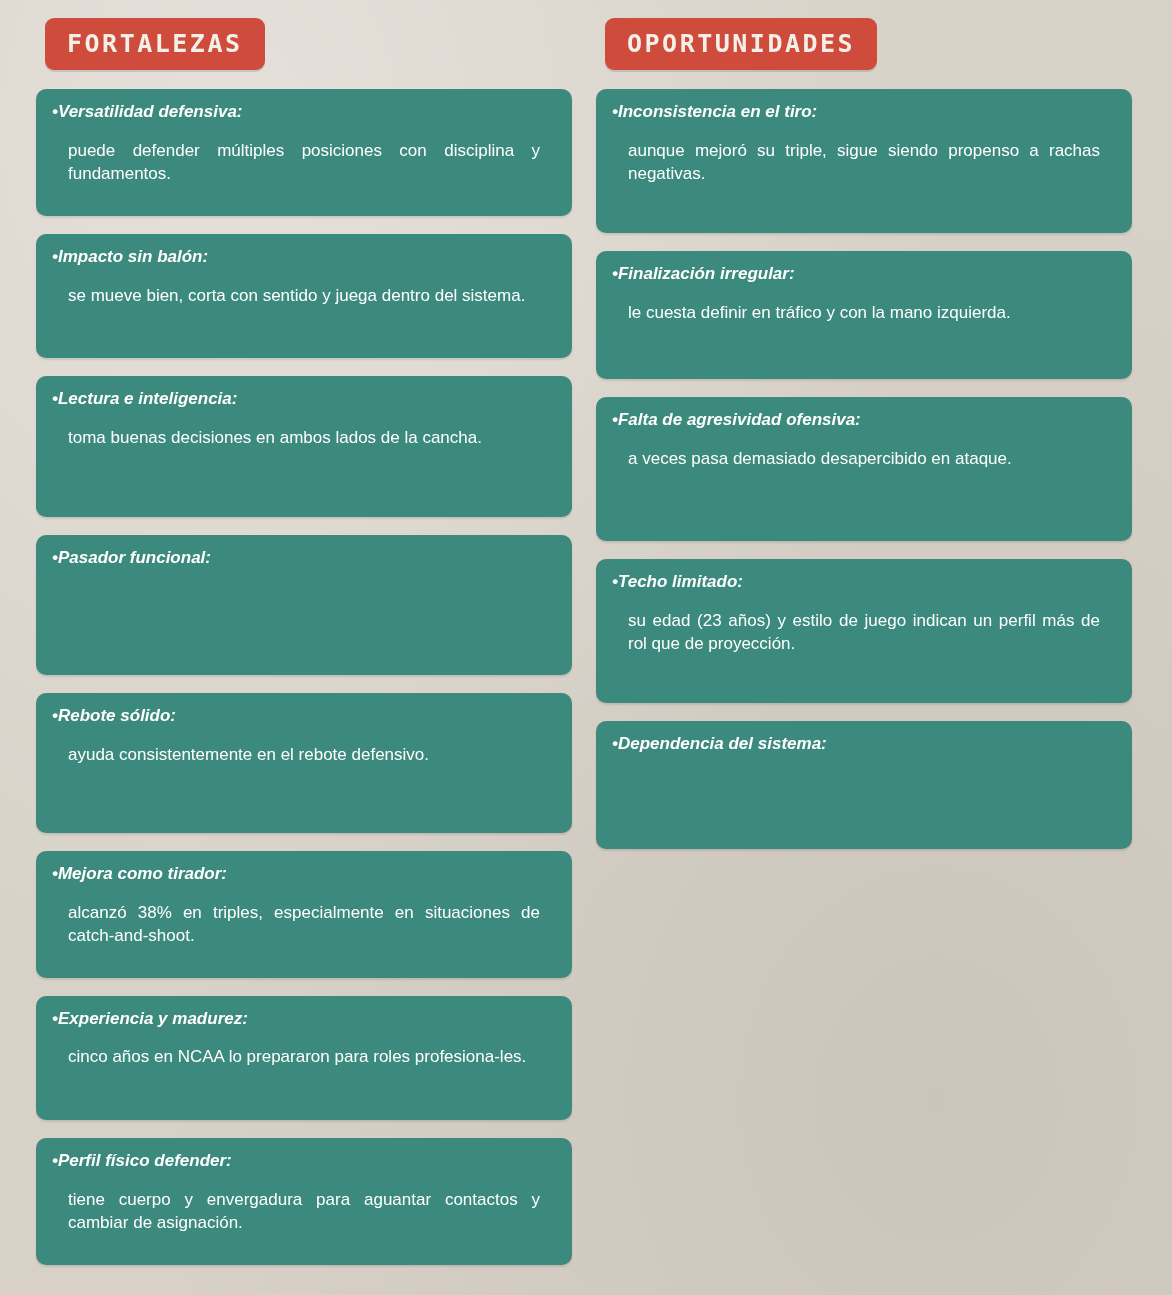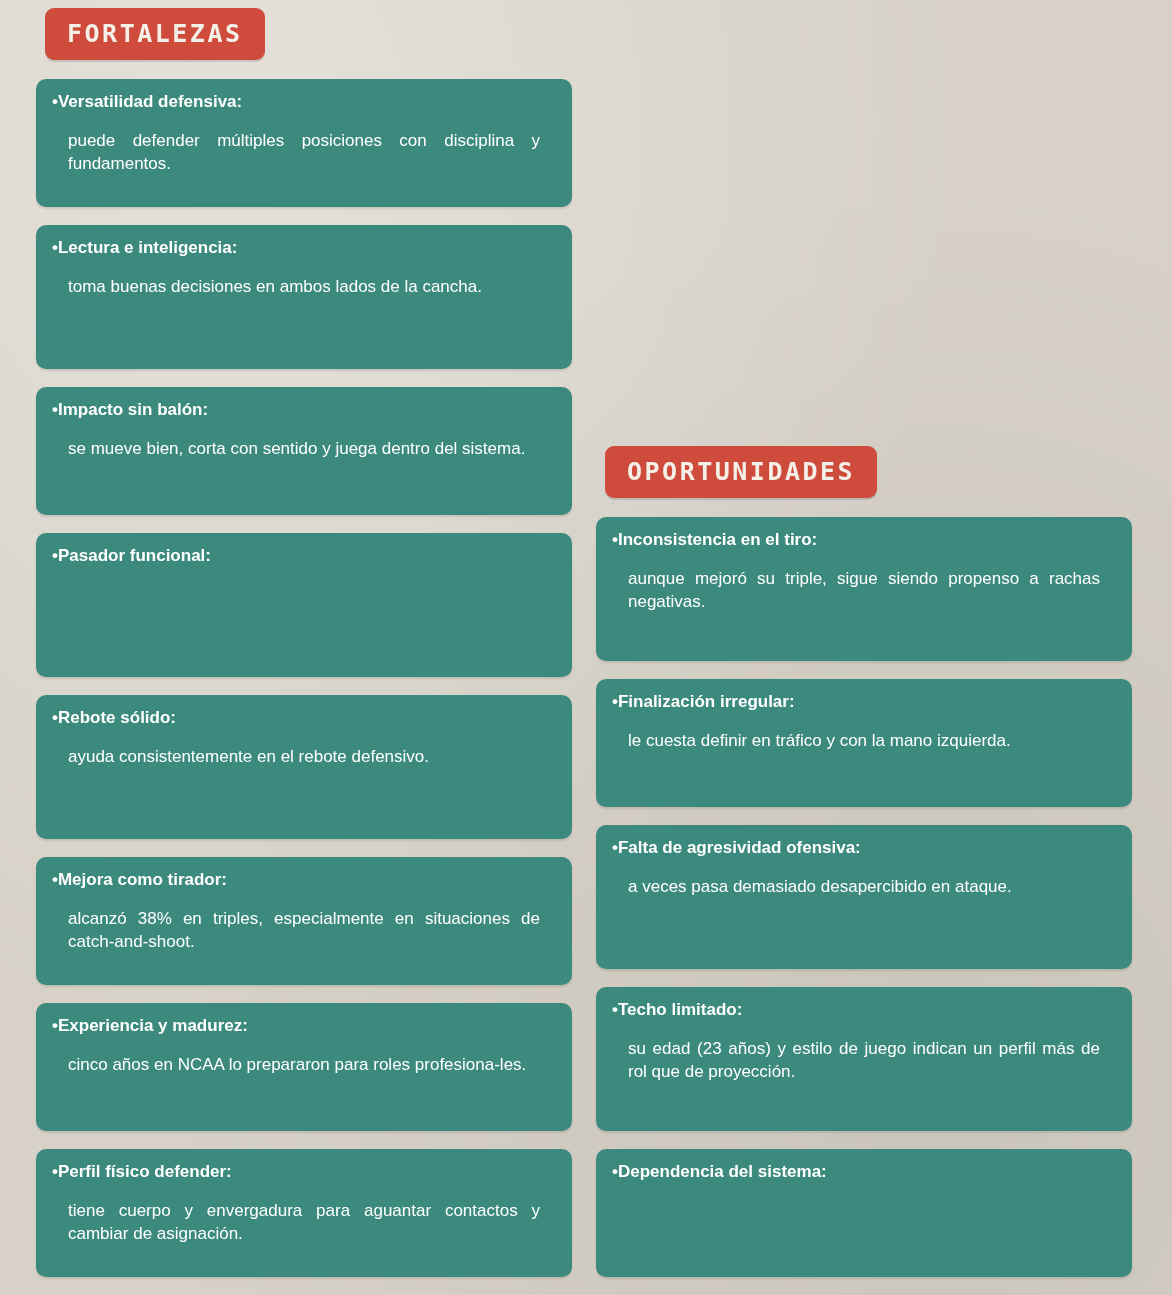--- a/index.html
+++ b/index.html
@@ -11,28 +11,27 @@
     height: 1295px;
     background: #d6d0c6;
     font-family: "Liberation Sans", sans-serif;
     overflow: hidden;
   }
   .sheet {
     position: relative;
     width: 1172px;
     height: 1295px;
     box-sizing: border-box;
-    padding: 18px 36px 0 36px;
+    padding: 18px 36px 12px 36px;
     display: flex;
     gap: 24px;
     background:
       radial-gradient(ellipse at 20% 10%, rgba(255,255,255,0.35), rgba(255,255,255,0) 55%),
       radial-gradient(ellipse at 80% 85%, rgba(0,0,0,0.06), rgba(0,0,0,0) 60%),
       #d7d1c7;
-    align-items: flex-end;
   }
   .column {
     width: 536px;
     display: flex;
     flex-direction: column;
   }
   .col-header {
     display: inline-block;
     align-self: flex-start;
     background: #cf4b3c;
@@ -54,20 +53,21 @@
     padding: 12px 16px 14px 16px;
     margin-bottom: 18px;
     color: #ffffff;
     box-shadow: 0 2px 2px rgba(0,0,0,0.10);
   }
   .card-title {
     font-size: 17px;
     font-weight: bold;
     line-height: 1.35;
     margin: 0 0 1px 0;
+    font-style: italic;
   }
   .card-body {
     font-size: 17px;
     line-height: 1.35;
     margin: 16px;
     text-align: justify;
   }
   .h-120 { height: 128px; }
   .h-140 { height: 144px; }
 </style>
@@ -77,28 +77,28 @@
 <div class="sheet">
 
   <div class="column">
     <div class="col-header">FORTALEZAS</div>
 
     <div class="card h-120">
       <p class="card-title">•Versatilidad defensiva:</p>
       <p class="card-body">puede defender múltiples posiciones con disciplina y fundamentos.</p>
     </div>
 
+    <div class="card h-120">
+      <p class="card-title">•Impacto sin balón:</p>
+      <p class="card-body">se mueve bien, corta con sentido y juega dentro del sistema.</p>
+    </div>
+
     <div class="card h-140">
       <p class="card-title">•Lectura e inteligencia:</p>
       <p class="card-body">toma buenas decisiones en ambos lados de la cancha.</p>
-    </div>
-
-    <div class="card h-120">
-      <p class="card-title">•Impacto sin balón:</p>
-      <p class="card-body">se mueve bien, corta con sentido y juega dentro del sistema.</p>
     </div>
 
     <div class="card h-140">
       <p class="card-title">•Pasador funcional:</p>
     </div>
 
     <div class="card h-140">
       <p class="card-title">•Rebote sólido:</p>
       <p class="card-body">ayuda consistentemente en el rebote defensivo.</p>
     </div>

